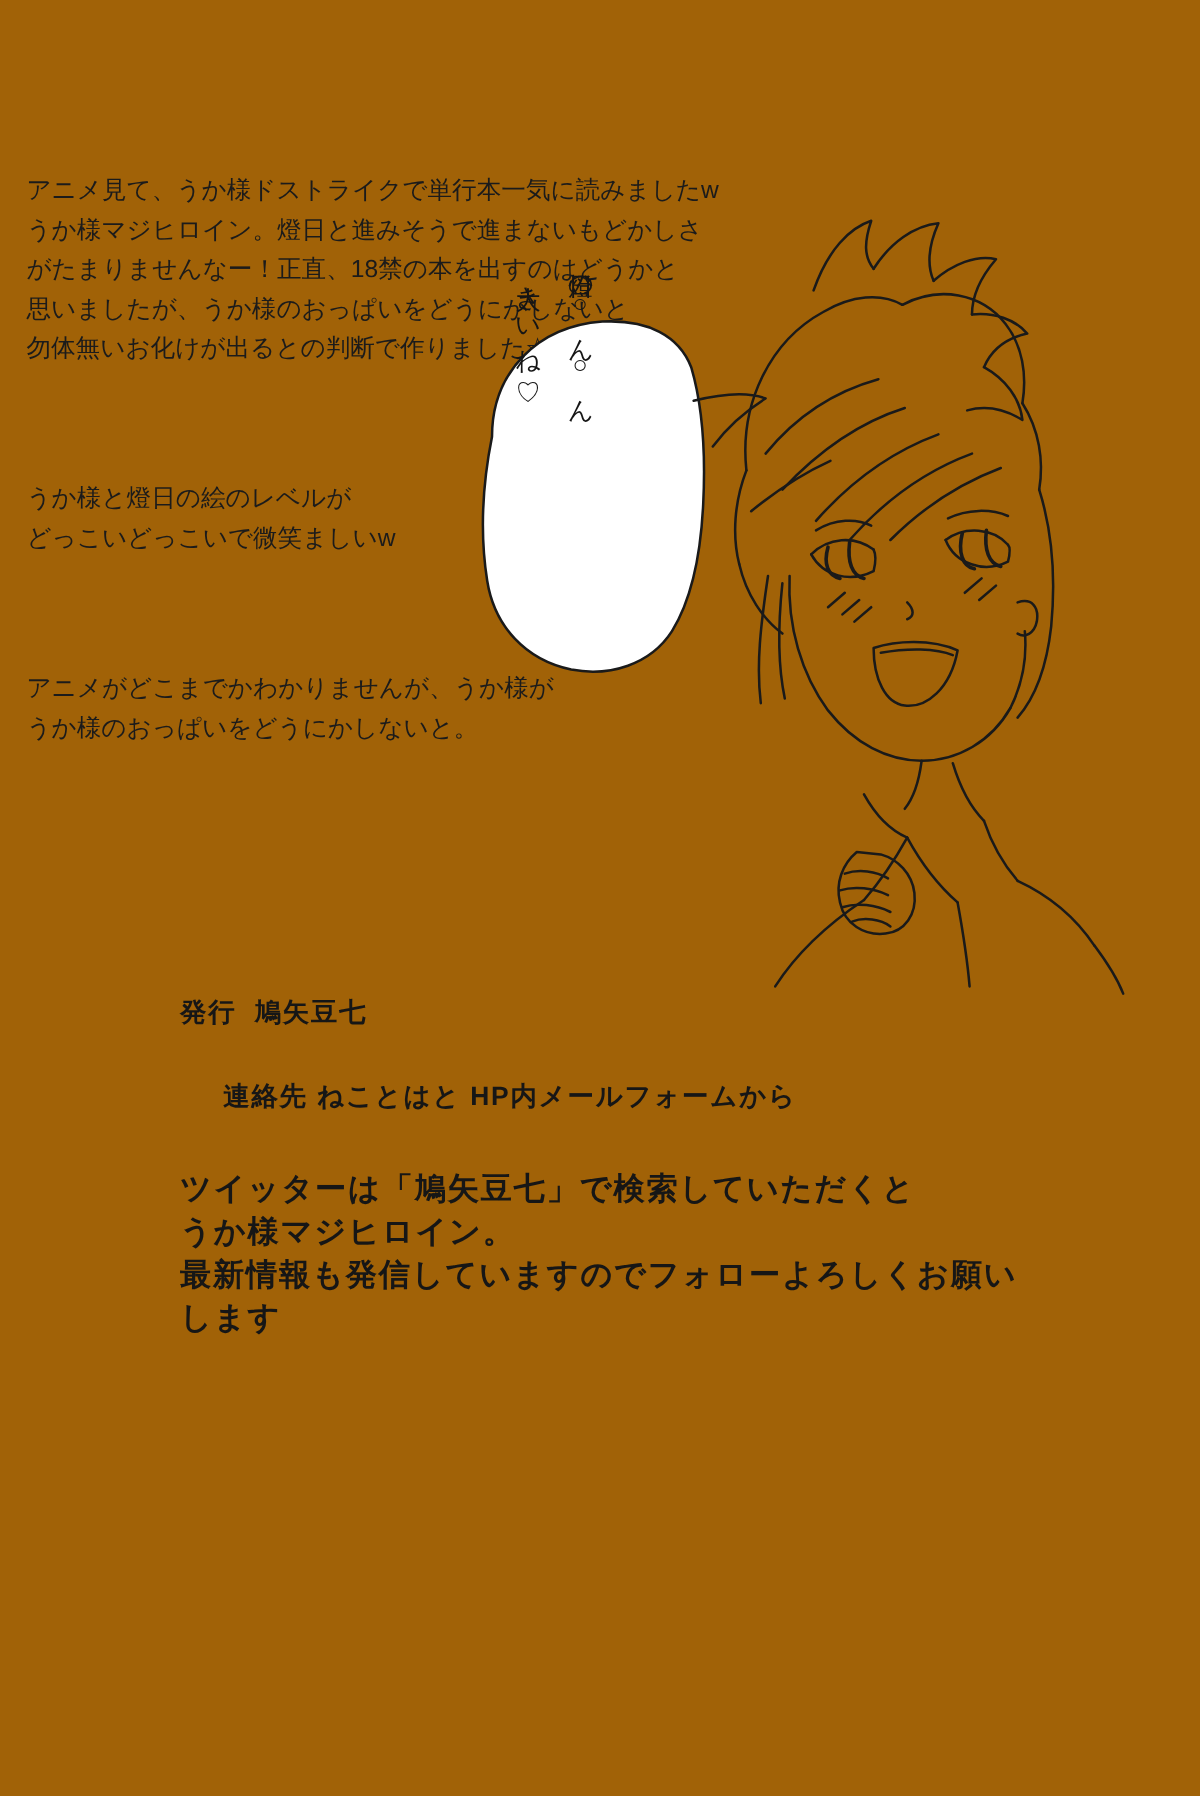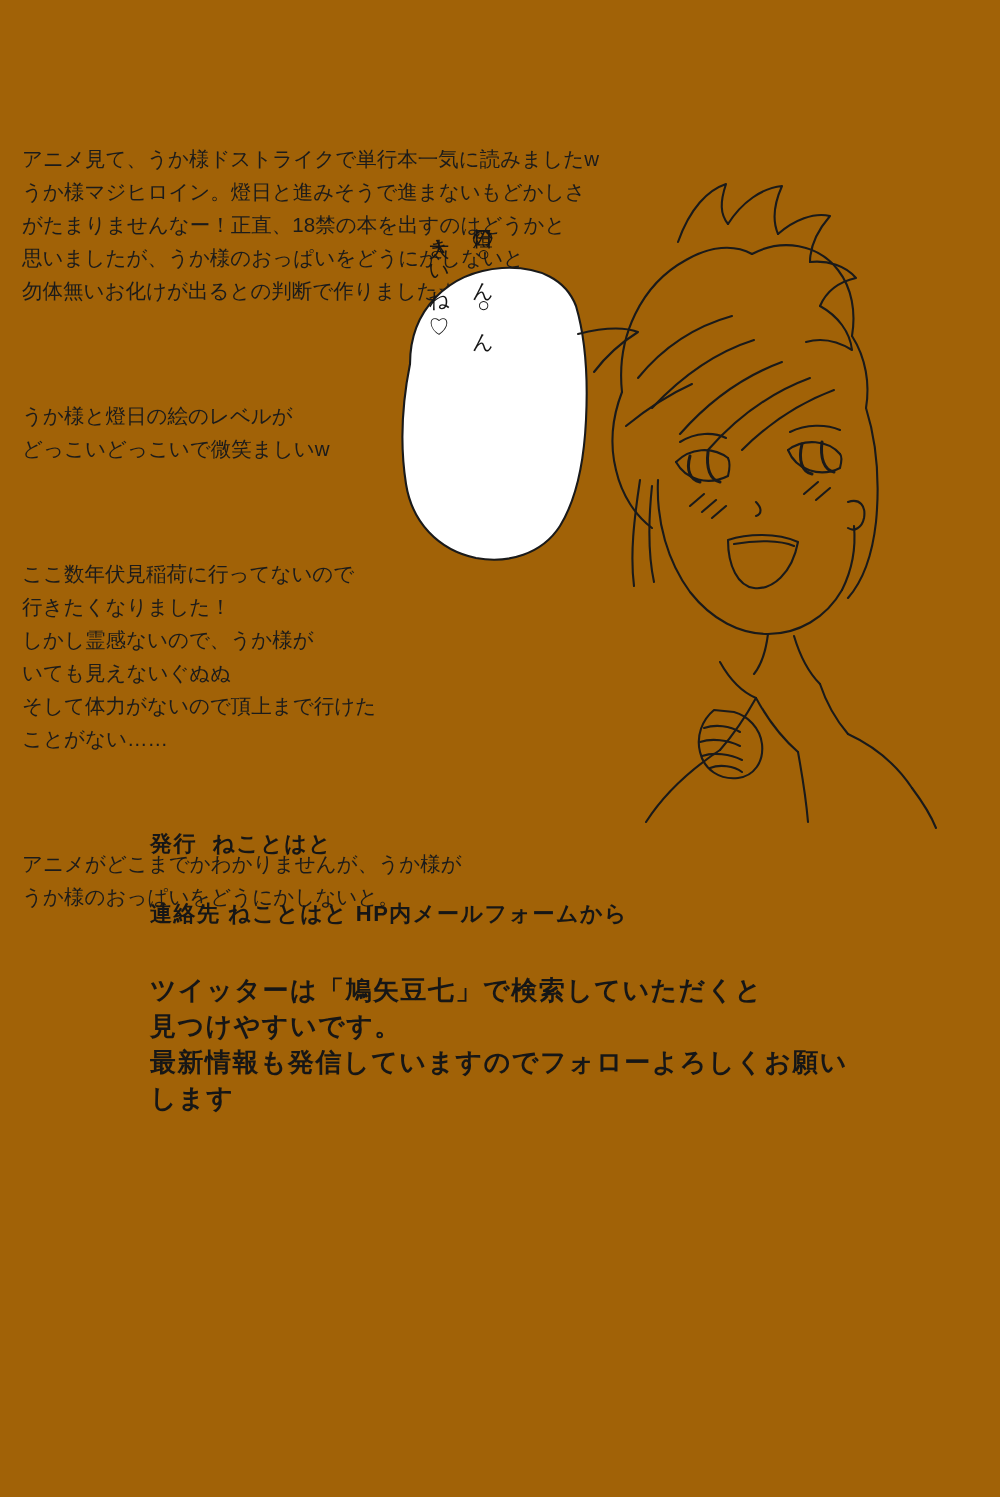--- a/index.html
+++ b/index.html
@@ -43,21 +43,21 @@
     color: #161616;
     font-weight: bold;
     font-size: 22px;
     line-height: 36px;
     letter-spacing: 1.5px;
   }
   .colophon .group { margin-bottom: 30px; }
   .colophon .group:last-child { margin-bottom: 0; }
   .colophon .line { white-space: pre-wrap; }
   .colophon .indent { padding-left: 46px; }
-  .colophon .g-contact { margin-top: 34px; }
+  .colophon .g-contact { margin-top: 34px; margin-left: 36px; }
   .colophon .g-twitter { margin-top: 40px; }
   .colophon .g-twitter .line { font-size: 26px; }
 
   
   #art {
     position: absolute;
     left: 390px;
     top: 150px;
     width: 560px;
     height: 680px;
@@ -84,26 +84,20 @@
 <div id="page">
 
   <div class="afterword">
     <p class="para">アニメ見て、うか様ドストライクで単行本一気に読みましたw
 うか様マジヒロイン。燈日と進みそうで進まないもどかしさ
 がたまりませんなー！正直、18禁の本を出すのはどうかと
 思いましたが、うか様のおっぱいをどうにかしないと
 勿体無いお化けが出るとの判断で作りました☆</p>
     <p class="para">うか様と燈日の絵のレベルが
 どっこいどっこいで微笑ましいw</p>
-    <p class="para">ここ数年伏見稲荷に行ってないので
-行きたくなりました！
-しかし霊感ないので、うか様が
-いても見えないぐぬぬ
-そして体力がないので頂上まで行けた
-ことがない……</p>
     <p class="para">アニメがどこまでかわかりませんが、うか様が
 うか様のおっぱいをどうにかしないと。</p>
   </div>
 
   <div id="art">
     <svg width="560" height="680" viewBox="0 0 560 680" fill="none" stroke="#1a1a1a" stroke-width="2.1" stroke-linecap="round" stroke-linejoin="round">
 
       <g>
         <path d="M288 92 C300 58 318 40 336 34 C330 52 330 64 338 74"></path>
         <path d="M338 74 C352 52 372 38 392 36 C384 54 382 70 388 84"></path>
@@ -203,25 +197,25 @@
         <path d="M188 184 C212 178 232 176 248 182 C232 192 216 206 204 222"></path>
       </g>
     </svg>
 
     <div class="bubble-text" id="bubble-line-1" style="left:78px; top:62px;">燈日の○ん○ん</div>
     <div class="bubble-text" id="bubble-line-2" style="left:34px; top:72px;">大きいね♡</div>
   </div>
 
   <div class="colophon">
     <div class="group">
-      <div class="line">発行  ねことはと</div>
+      <div class="line">発行  鳩矢豆七</div>
     </div>
     <div class="group g-contact">
       <div class="line">連絡先 ねことはと HP内メールフォームから</div>
     </div>
     <div class="group g-twitter">
       <div class="line">ツイッターは「鳩矢豆七」で検索していただくと</div>
-      <div class="line">見つけやすいです。</div>
+      <div class="line">うか様マジヒロイン。</div>
       <div class="line">最新情報も発信していますのでフォローよろしくお願いします</div>
     </div>
   </div>
 
 </div>
 
 </body></html>

